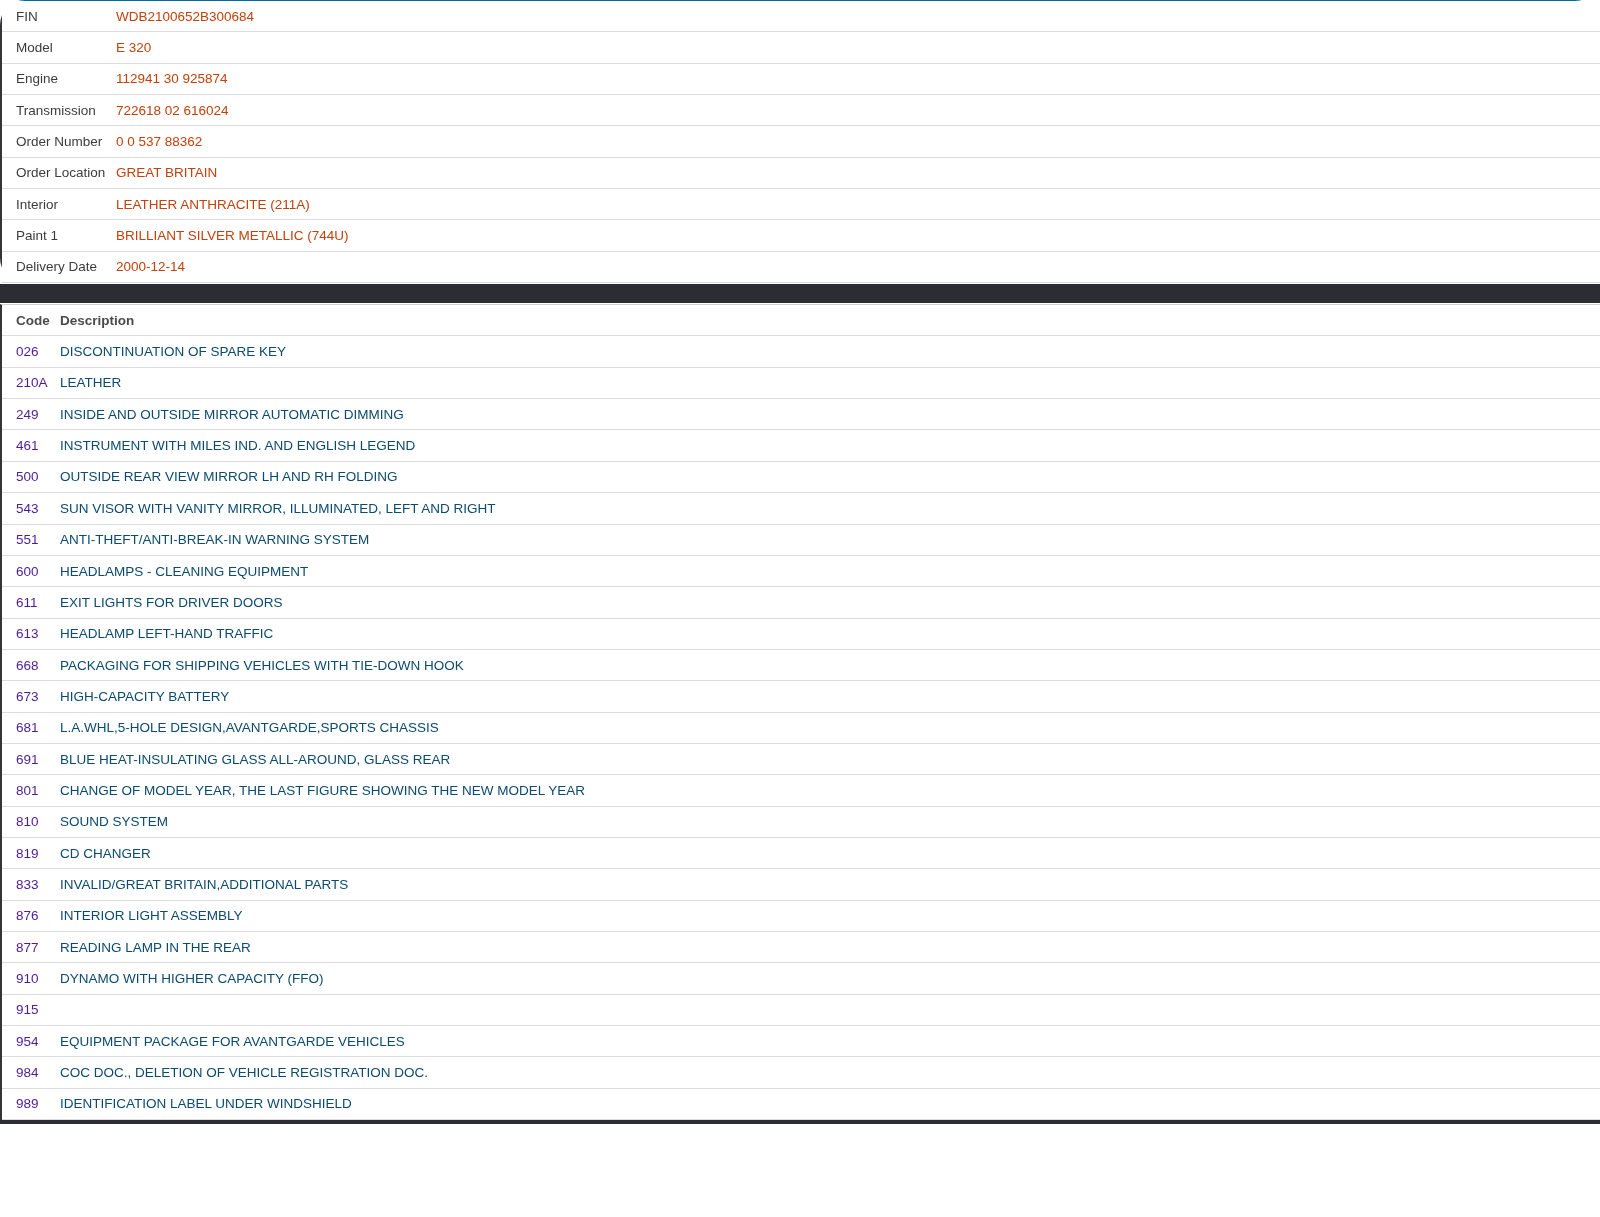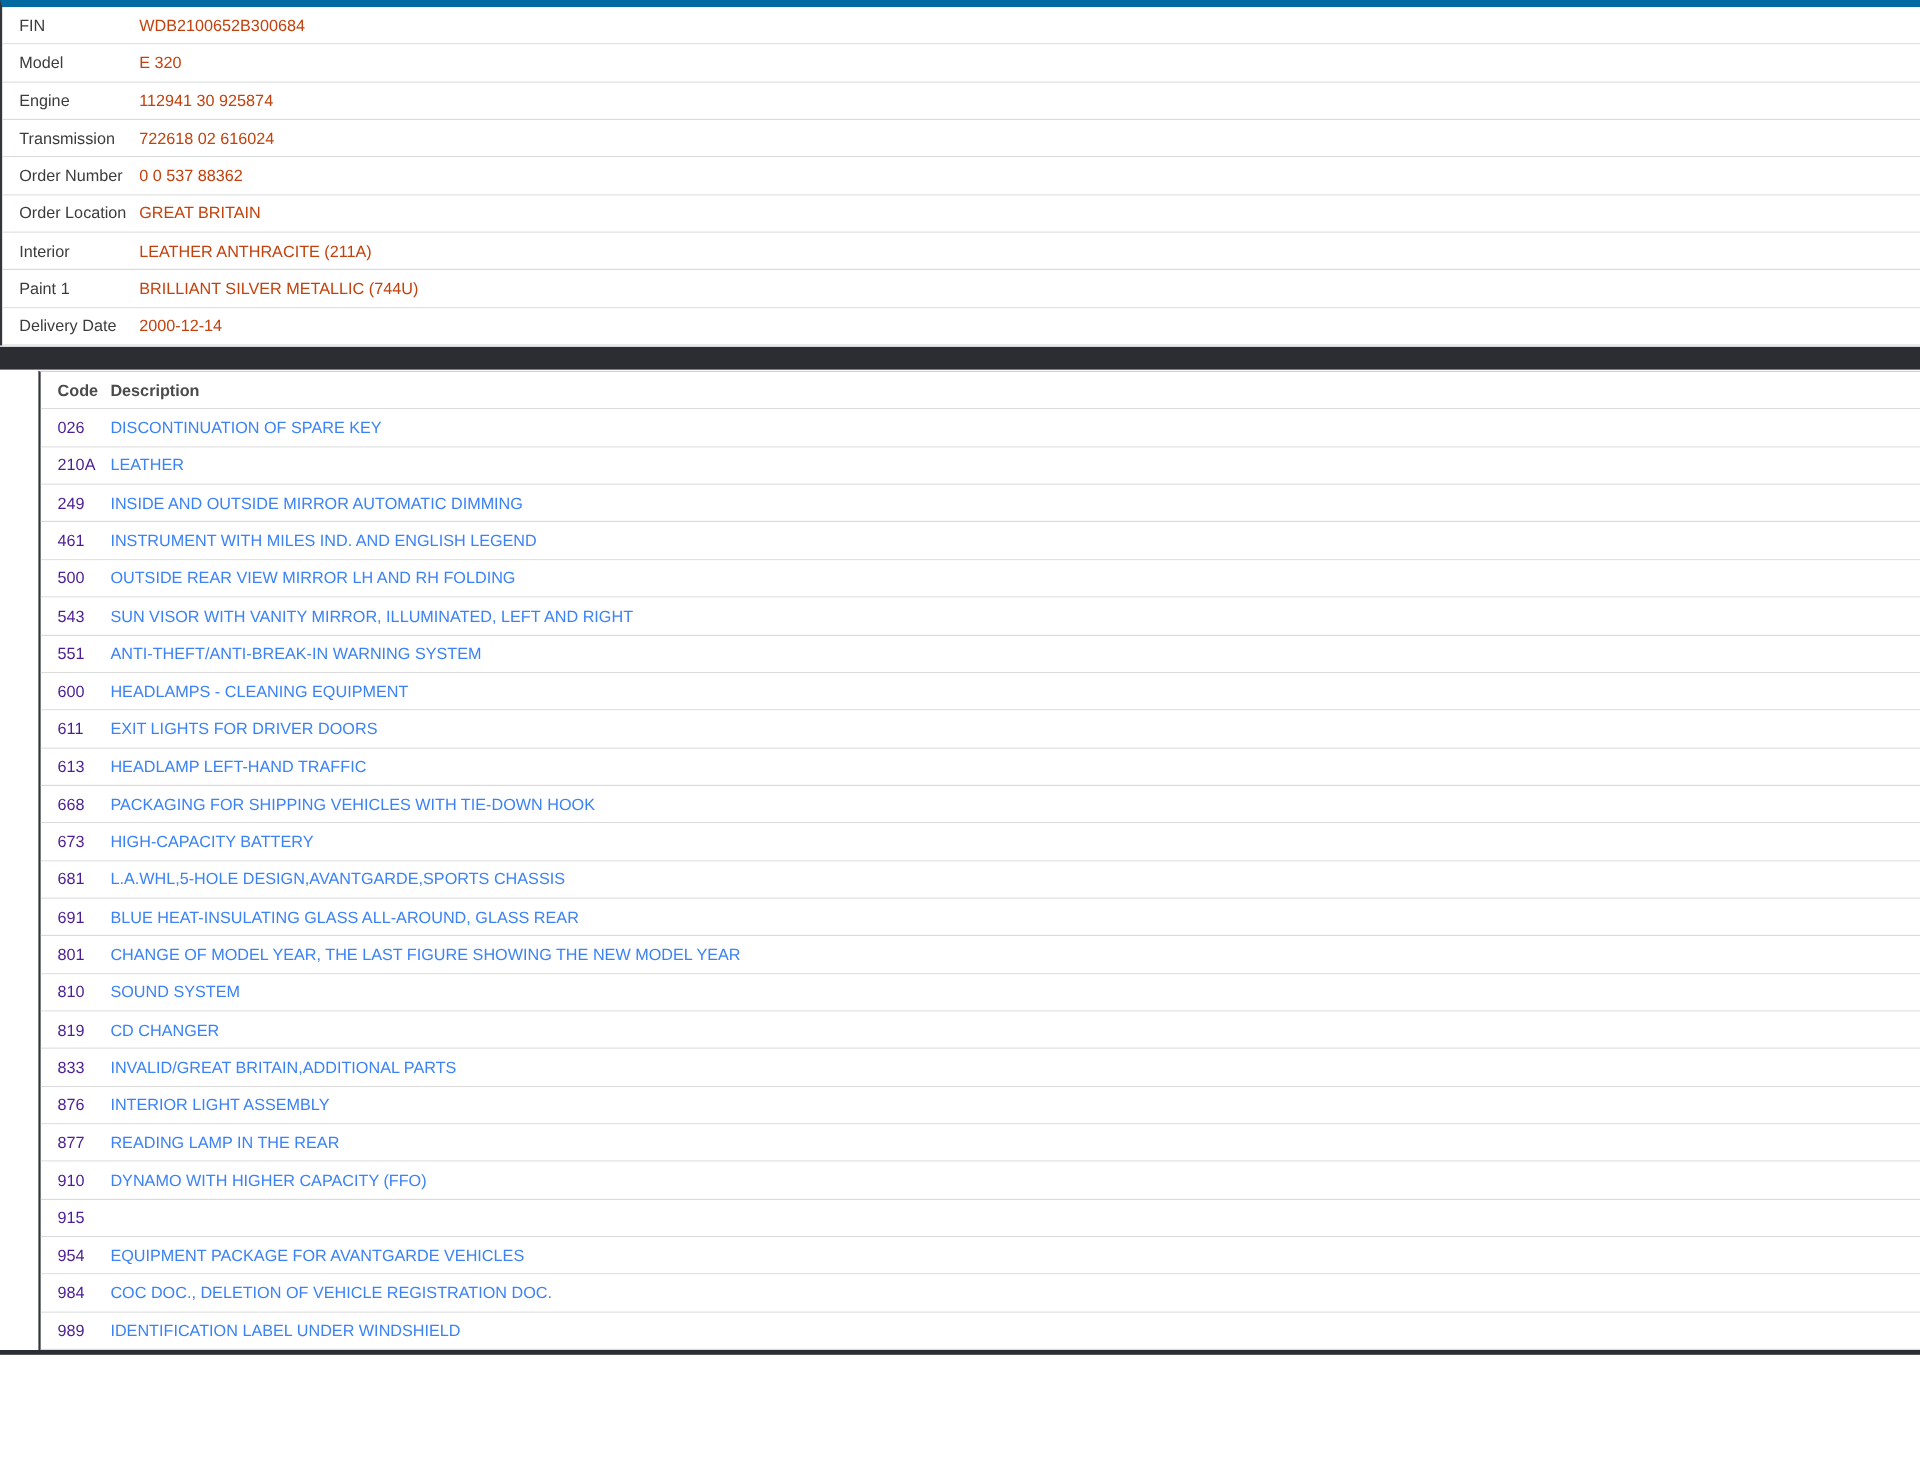--- a/index.html
+++ b/index.html
@@ -10,22 +10,23 @@
   }
   body {
     font-family: "Liberation Sans", sans-serif;
     font-size: 13.5px;
     color: #3c3c3c;
     -webkit-font-smoothing: antialiased;
   }
 
   
   .info-table {
-    border-top: 6px solid #0369a1;
+    border-top: 1px solid #0369a1;
     border-left: 2px solid #33353a;
+    border-radius: 25px;
   }
   .info-row {
     display: flex;
     align-items: center;
     height: 31.35px;
     border-bottom: 1px solid #dbdbdb;
     background: #ffffff;
   }
   .info-label {
     flex: none;
@@ -47,38 +48,37 @@
   .bottom-bar {
     height: 4px;
     background: #2b2d33;
   }
 
   
   .codes-table {
     border-top: 1px solid #d2d2d2;
     border-left: 2px solid #33353a;
     margin-top: 1px;
-    margin-left: 32px;
   }
   .code-row {
     display: flex;
     align-items: center;
     height: 31.35px;
     border-bottom: 1px solid #dbdbdb;
     background: #ffffff;
   }
   .code-cell {
     flex: none;
     width: 58px;
     padding-left: 14px;
     color: #4c1d95;
   }
   .desc-cell {
     flex: 1;
-    color: #3b82f6;
+    color: #0c4a6e;
   }
   .header-row .code-cell,
   .header-row .desc-cell {
     font-weight: 600;
     color: #4b4b4b;
   }
 </style>
 </head>
 <body>
 

